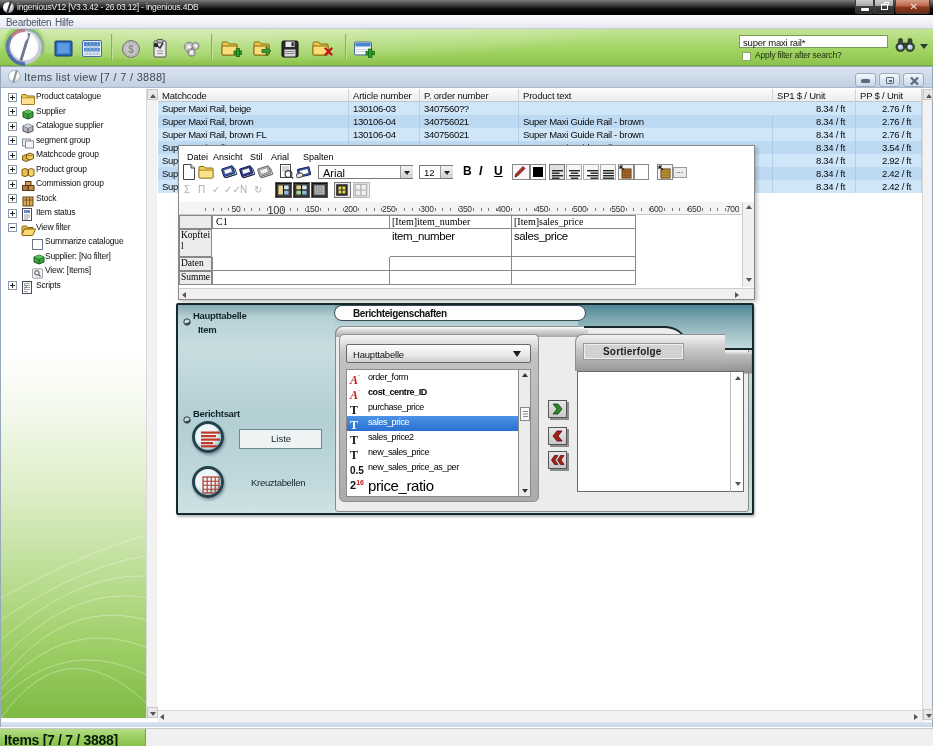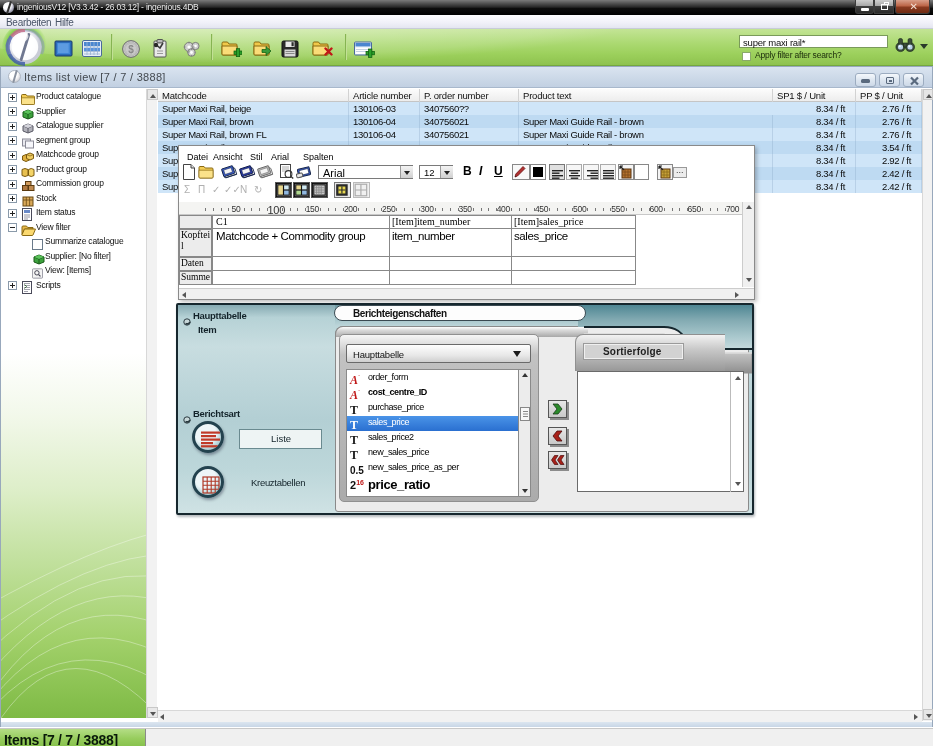--- a/index.html
+++ b/index.html
@@ -739,23 +739,20 @@
     <div class="ab" style="left:1px;top:70px;width:563px;height:73px;background:#fff;font-family:'Liberation Serif',serif">
       <div class="ab" style="left:0;top:0;width:33px;height:70px">
         <div class="ab" style="left:0;top:0px;width:33px;height:14px;background:#ececec;border:0.5px solid #888;font-size:9.5px;color:#000;padding:0px 1px;line-height:10.5px"></div>
         <div class="ab" style="left:0;top:14px;width:33px;height:28px;background:#ececec;border:0.5px solid #888;font-size:9.5px;color:#000;padding:0px 1px;line-height:10.5px">Kopftei<br>l</div>
         <div class="ab" style="left:0;top:42px;width:33px;height:14px;background:#ececec;border:0.5px solid #888;font-size:9.5px;color:#000;padding:0px 1px;line-height:10.5px">Daten</div>
         <div class="ab" style="left:0;top:56px;width:33px;height:14px;background:#ececec;border:0.5px solid #888;font-size:9.5px;color:#000;padding:0px 1px;line-height:10.5px">Summe</div>
       </div>
       <div class="ab" style="left:33px;top:0;width:178px;height:14px;border:0.5px solid #888;font-size:10px;padding-left:3px">C1</div>
       <div class="ab" style="left:211px;top:0;width:122px;height:14px;border:0.5px solid #888;border-left:none;font-size:10px;padding-left:2px">[Item]item_number</div>
       <div class="ab" style="left:333px;top:0;width:124px;height:14px;border:0.5px solid #888;border-left:none;font-size:10px;padding-left:2px">[Item]sales_price</div>
-      <div class="ab" style="left:33px;top:14px;width:178px;height:28px;border:0.5px solid #888;border-top:none">
-        <div class="tx" style="left:3px;top:1px;font-family:'Liberation Sans',sans-serif;font-size:11.5px;letter-spacing:-0.4px;color:#000">Matchcode + Commodity group</div>
-      </div>
       <div class="ab" style="left:211px;top:14px;width:122px;height:28px;border:0.5px solid #888;border-top:none;border-left:none">
         <div class="tx" style="left:2px;top:1px;font-family:'Liberation Sans',sans-serif;font-size:11.5px;letter-spacing:-0.4px;color:#000">item_number</div>
       </div>
       <div class="ab" style="left:333px;top:14px;width:124px;height:28px;border:0.5px solid #888;border-top:none;border-left:none">
         <div class="tx" style="left:2px;top:1px;font-family:'Liberation Sans',sans-serif;font-size:11.5px;letter-spacing:-0.4px;color:#000">sales_price</div>
       </div>
       <div class="ab" style="left:33px;top:42px;width:178px;height:14px;border:0.5px solid #888;border-top:none"></div>
       <div class="ab" style="left:211px;top:42px;width:122px;height:14px;border:0.5px solid #888;border-top:none;border-left:none"></div>
       <div class="ab" style="left:333px;top:42px;width:124px;height:14px;border:0.5px solid #888;border-top:none;border-left:none"></div>
       <div class="ab" style="left:33px;top:56px;width:178px;height:14px;border:0.5px solid #888;border-top:none"></div>
@@ -866,21 +863,21 @@
       <div class="ab" style="left:0;top:76.0px;width:172px;height:15px;">
  <div class="ab" style="left:3px;top:-1px;width:16px;height:15px"><span style="font-family:'Liberation Serif',serif;font-weight:bold;color:#1a1a1a;font-size:12px">T</span></div>
  <div class="tx" style="left:21px;top:1px;font-size:9px;letter-spacing:-0.4px;font-weight:normal;color:#000">new_sales_price</div>
       </div>
       <div class="ab" style="left:0;top:91.0px;width:172px;height:15px;">
  <div class="ab" style="left:3px;top:-1px;width:16px;height:15px"><span style="font-weight:bold;font-size:10px;color:#111">0.5</span></div>
  <div class="tx" style="left:21px;top:1px;font-size:9px;letter-spacing:-0.4px;font-weight:normal;color:#000">new_sales_price_as_per</div>
       </div>
       <div class="ab" style="left:0;top:106.0px;width:172px;height:15px;">
  <div class="ab" style="left:3px;top:-1px;width:16px;height:15px"><span style="font-weight:bold;font-size:11px;color:#111">2</span><span style="font-weight:bold;font-size:7px;color:#c01818;vertical-align:4px">16</span></div>
- <div class="tx" style="left:21px;top:1px;font-size:13px;letter-spacing:-0.4px;font-weight:bold;color:#000">price_ratio</div>
+ <div class="tx" style="left:21px;top:1px;font-size:15px;letter-spacing:-0.4px;font-weight:normal;color:#000">price_ratio</div>
       </div>
     </div>
     <div class="ab" style="left:342px;top:66px;width:13px;height:128px;background:#ececec;border:1px solid #8a8a8a">
  <div class="ab" style="left:3px;top:3px;width:0;height:0;border-left:3.5px solid transparent;border-right:3.5px solid transparent;border-bottom:4.5px solid #333"></div>
  <div class="ab" style="left:3px;top:119px;width:0;height:0;border-left:3.5px solid transparent;border-right:3.5px solid transparent;border-top:4.5px solid #333"></div>
  <div class="ab" style="left:0.5px;top:37px;width:10px;height:14px;background:#f8f8f8;border:1px solid #888">
         <div class="ab" style="left:2px;top:3px;width:5px;height:1px;background:#888;box-shadow:0 2.5px 0 #888,0 5px 0 #888"></div>
       </div>
     </div>
     <div class="ab" style="left:372px;top:97px;width:19px;height:18px;background:linear-gradient(180deg,#e8e8e8,#c8c8c8);border:1px solid #555;box-shadow:2px 2px 0 rgba(60,60,60,0.55)">

